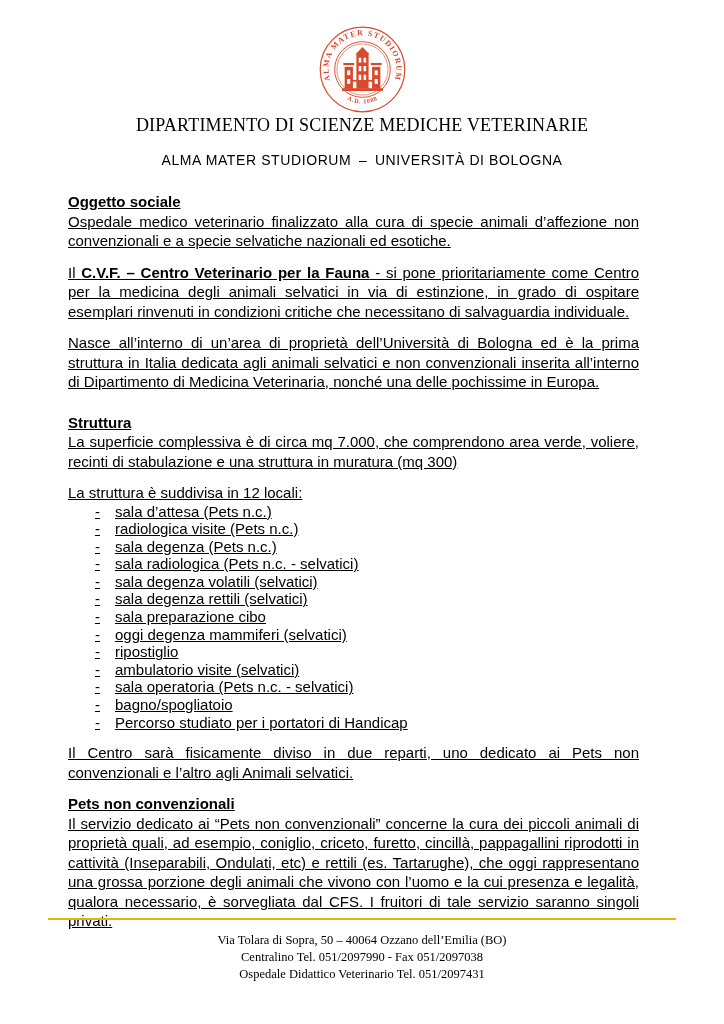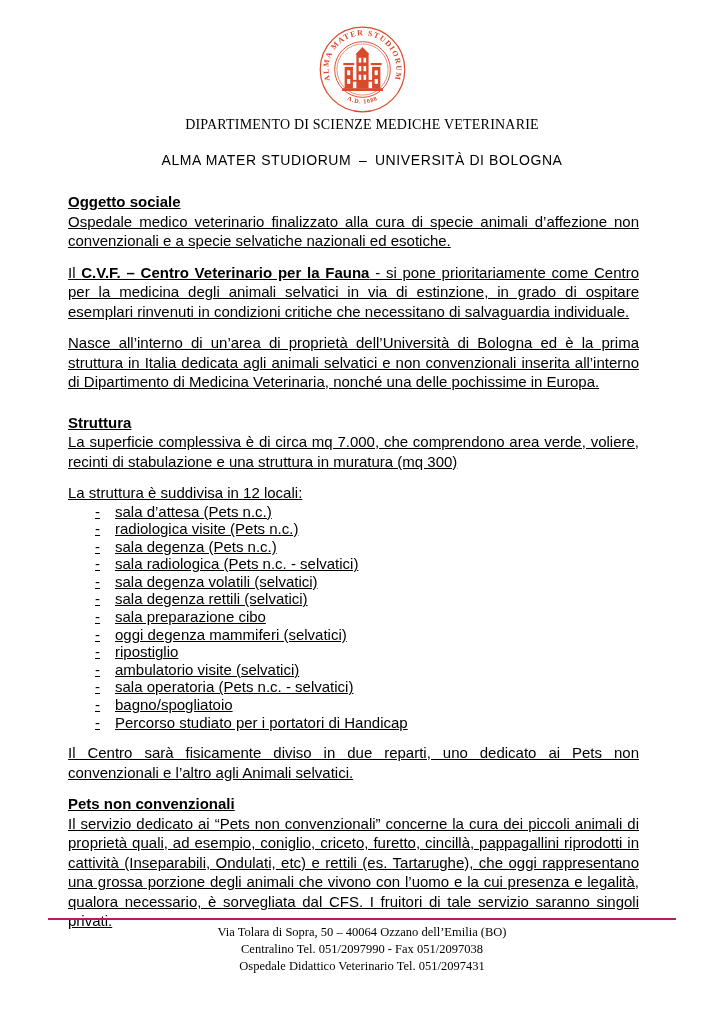--- a/index.html
+++ b/index.html
@@ -15,21 +15,21 @@
   }
   
   .header { text-align: center; padding-top: 26px; }
   .seal {
     width: 87px; height: 87px;
     display: block; margin: 0 auto;
     font-family: "Liberation Serif", serif;
   }
   .doc-title {
     font-family: "Liberation Serif", serif;
-    font-size: 14px;
+    font-size: 18px;
     line-height: 22px;
     letter-spacing: 0.2px;
     font-weight: normal;
     margin: 1px 0 0 0;
   }
   .doc-subtitle {
     font-family: Liberation Sans, sans-serif;
     font-size: 14px;
     line-height: 17px;
     letter-spacing: 0.6px;
@@ -48,22 +48,22 @@
   .mt   { margin-top: 12px !important; }
   .mt-lg{ margin-top: 21px !important; }
   .bold { font-weight: bold; }
   .locali-list { margin: 0; padding: 0; list-style: none; text-align: left; }
   .locali-list li { display: flex; line-height: 17.6px; padding-left: 27px; }
   .locali-list .dash { flex: none; width: 20px; }
   
   .footer {
     position: absolute;
     left: 48px; right: 48px; top: 918px;
-    border-top: 2px solid #be185d;
-    padding-top: 4px;
+    border-top: 2px solid #eab308;
+    padding-top: 12px;
     text-align: center;
     font-family: "Liberation Serif", serif;
     font-size: 12.5px;
     line-height: 17px;
   }
   .footer p { margin: 0; }
 </style>
 </head>
 <body>
 

